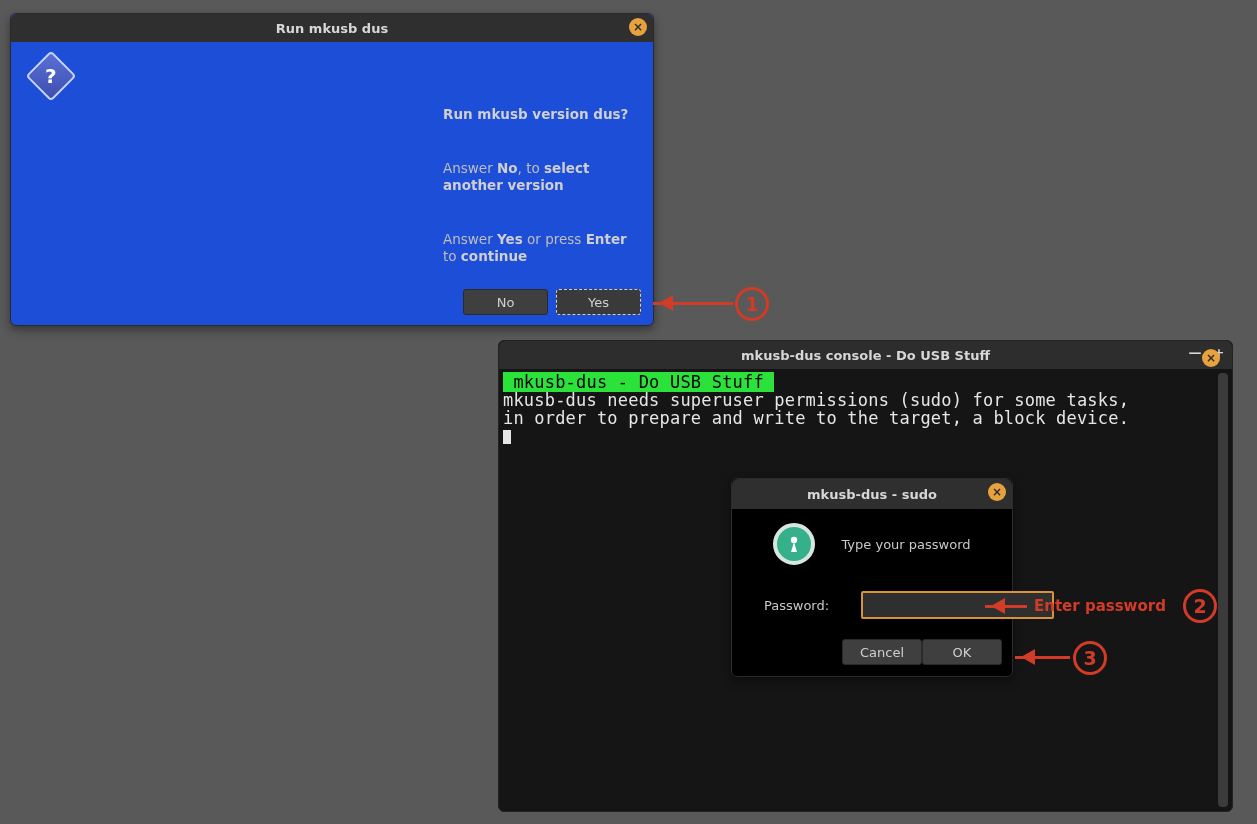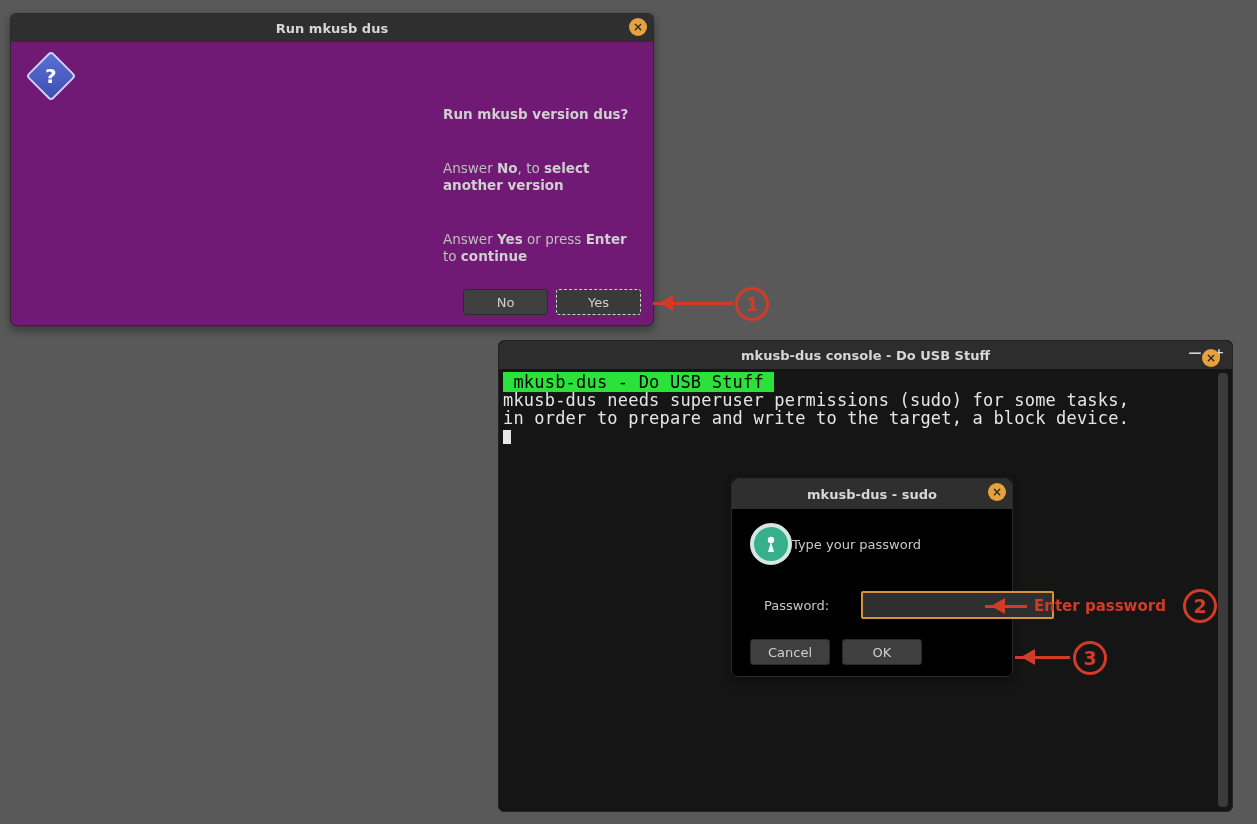--- a/index.html
+++ b/index.html
@@ -11,21 +11,21 @@
   font-size: 13px;
   position: relative;
   overflow: hidden;
 }
 
 
 .dialog1 {
   position: absolute;
   left: 10px; top: 13px;
   width: 644px; height: 313px;
-  background: #701a75;
+  background: #1d4ed8;
   border: 1px solid #2a2a2a;
   border-radius: 6px;
   box-shadow: 0 4px 10px rgba(0,0,0,.4);
   color: #bfbfbf;
 }
 .titlebar {
   height: 28px;
   background: #2f2f2f;
   border-radius: 6px 6px 0 0;
   display: flex;
@@ -141,20 +141,22 @@
   background: #000000;
   border: 1px solid #2a2a2a;
   border-radius: 6px;
   color: #c8c8c8;
   box-shadow: 0 4px 10px rgba(0,0,0,.4);
 }
 .pwdlg .titlebar { height: 30px; }
 .pwdlg-body {
   display: flex; align-items: center;
   padding: 14px 18px 6px;
+  gap: 26px;
+  justify-content: center;
 }
 .lock-icon {
   width: 42px; height: 42px;
   border-radius: 50%;
   background: #35b08a;
   border: 4px solid #d8e6e0;
   display: flex; align-items: center; justify-content: center;
 }
 .lock-icon svg { width: 14px; height: 20px; }
 .pw-row {
@@ -166,21 +168,22 @@
 .pw-input {
   flex: 1;
   height: 28px;
   background: #2f2f2f;
   border: 2px solid #d9923c;
   border-radius: 2px;
   color: #fff;
   padding: 0 6px;
 }
 .pwdlg .btn-row2 {
-  display: flex; gap: 12px;
+  display: flex; gap: 0;
+  justify-content: flex-end;
   padding: 20px 10px 0;
   margin-left: 8px;
 }
 .pwdlg .btn-row2 .btn { width: 80px; }
 
 
 .ann-circle {
   position: absolute;
   width: 34px; height: 34px;
   border-radius: 50%;

